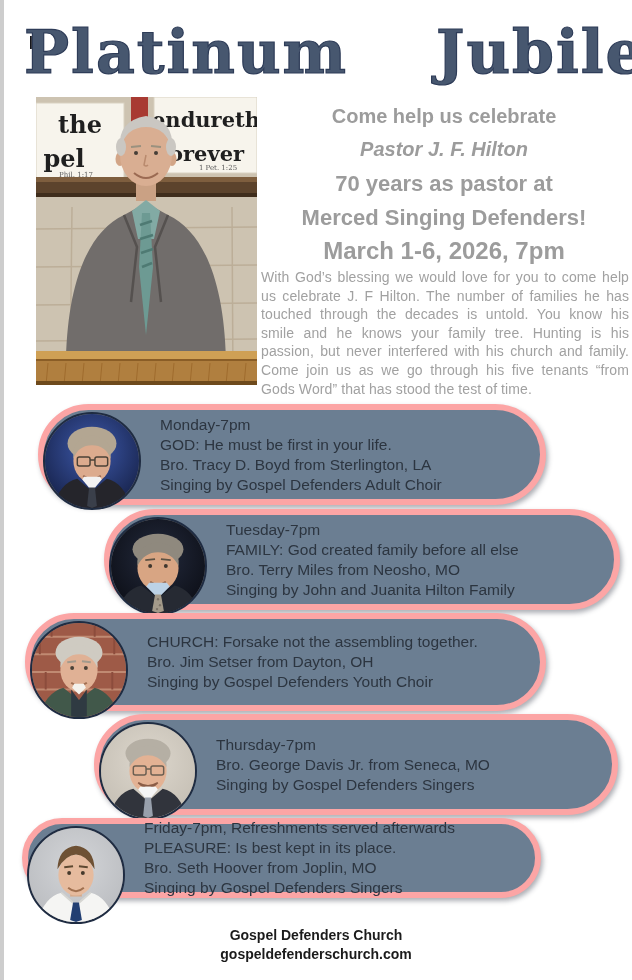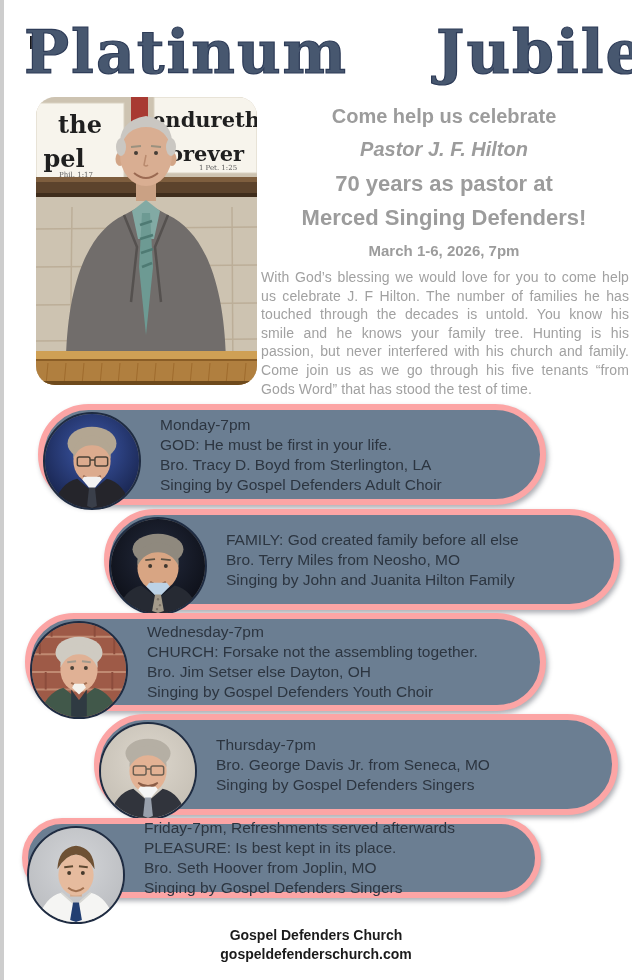--- a/index.html
+++ b/index.html
@@ -13,29 +13,29 @@
   
   .title{position:absolute;left:24px;top:16px;width:600px;display:flex;gap:88px;}
   .title span{
     font-family:"DejaVu Serif",serif;font-size:60px;font-weight:bold;line-height:72px;
     color:#47576f;-webkit-text-stroke:1.2px #2e3c58;letter-spacing:2px;
     text-shadow:1px 1px 0 rgba(255,255,255,0.55), -1px -1px 0 rgba(255,255,255,0.25);
     white-space:nowrap;
   }
 
   
-  .pulpit-photo{position:absolute;left:36px;top:97px;width:221px;height:288px;overflow:hidden;border-radius:19px;}
+  .pulpit-photo{position:absolute;left:36px;top:97px;width:221px;height:288px;overflow:hidden;}
 
   
   .invite{position:absolute;left:258px;top:100px;width:372px;text-align:center;color:#9c9c9c;font-weight:bold;}
   .invite .l1{font-size:20px;line-height:32px;}
   .invite .l2{font-size:20px;line-height:34px;font-style:italic;}
   .invite .l3{font-size:22px;line-height:35px;}
   .invite .l4{font-size:22px;line-height:33px;}
-  .invite .l5{font-size:15px;line-height:33px;}
+  .invite .l5{font-size:24px;line-height:33px;}
   .paragraph{
     position:absolute;left:261px;top:268px;width:368px;
     font-size:14px;line-height:18.6px;color:#a1a1a1;text-align:justify;
     letter-spacing:0.1px;
   }
 
   
   .block{
     position:absolute;background:#6b7e92;border:6px solid #fca5a5;border-radius:52px;
     box-shadow:2px 3px 5px rgba(40,45,60,0.38);box-sizing:border-box;
@@ -212,20 +212,21 @@
       <path d="M40,64 Q48,70 56,64" stroke="#96654a" stroke-width="2" fill="none"></path>
       <path d="M6,96 Q13,72 31,68 L48,81 L65,68 Q83,72 90,96 Z" fill="#262a33"></path>
       <path d="M36,69 L48,81 L60,69 L57,65 L39,65 Z" fill="#bcd2e6"></path>
       <path d="M45,77 L51,77 L54,94 L48,96 L42,94 Z" fill="#a39a8a"></path>
       <circle cx="48" cy="82" r="1.2" fill="#7d7468"></circle>
       <circle cx="50" cy="88" r="1.2" fill="#7d7468"></circle>
       <circle cx="47" cy="92" r="1.2" fill="#7d7468"></circle>
     </svg>
   </div>
   <div class="btext">
+    <div>Tuesday-7pm</div>
     <div>FAMILY: God created family before all else</div>
     <div>Bro. Terry Miles from Neosho, MO</div>
     <div>Singing by John and Juanita Hilton Family</div>
   </div>
 </div>
 
 <div class="block b3">
   <div class="pcircle">
     <svg viewBox="0 0 96 96">
       <rect width="96" height="96" fill="#9e5a47"></rect>
@@ -252,23 +253,22 @@
       <circle cx="55" cy="46" r="2" fill="#4a4238"></circle>
       <line x1="36" y1="40" x2="45" y2="39" stroke="#a39a8c" stroke-width="2"></line>
       <line x1="51" y1="39" x2="60" y2="40" stroke="#a39a8c" stroke-width="2"></line>
       <path d="M40,61 Q48,67 56,61" stroke="#a06f52" stroke-width="2" fill="none"></path>
       <path d="M7,96 Q14,71 32,66 L48,79 L64,66 Q82,71 89,96 Z" fill="#41584a"></path>
       <path d="M40,68 L48,79 L56,68 L56,96 L40,96 Z" fill="#2f3a42"></path>
       <path d="M41,66 L48,73 L55,66 L53,62 L43,62 Z" fill="#f4f2ec"></path>
     </svg>
   </div>
   <div class="btext">
-    <div>Wednesday-7pm</div>
     <div>CHURCH: Forsake not the assembling together.</div>
-    <div>Bro. Jim Setser else Dayton, OH</div>
+    <div>Bro. Jim Setser from Dayton, OH</div>
     <div>Singing by Gospel Defenders Youth Choir</div>
   </div>
 </div>
 
 <div class="block b4">
   <div class="pcircle">
     <svg viewBox="0 0 96 96">
       <defs>
         <radialGradient id="bg4" cx="50%" cy="40%" r="80%">
           <stop offset="0" stop-color="#ddd7cd"></stop>

